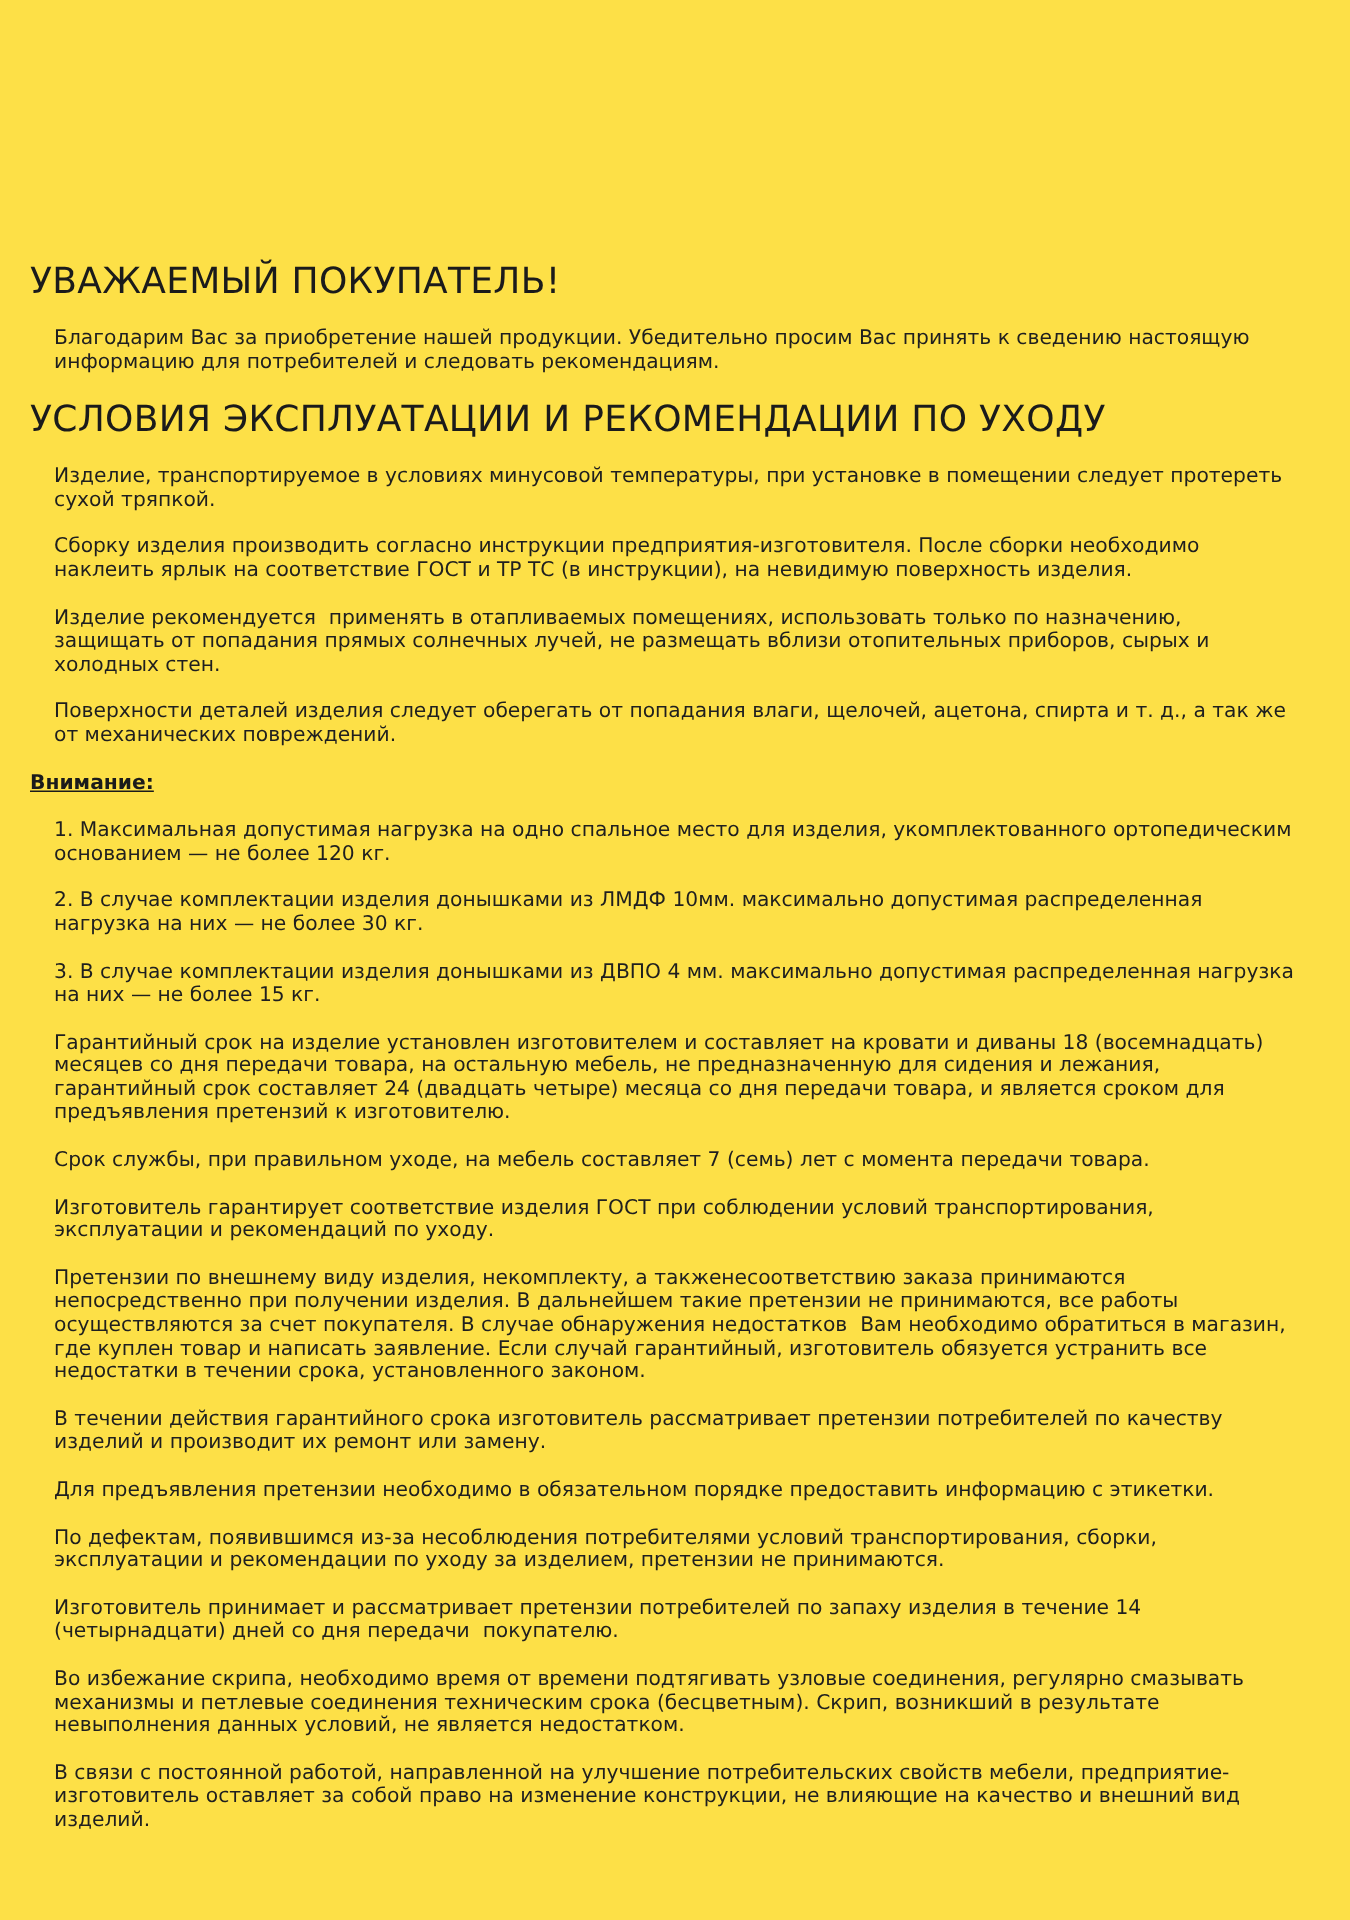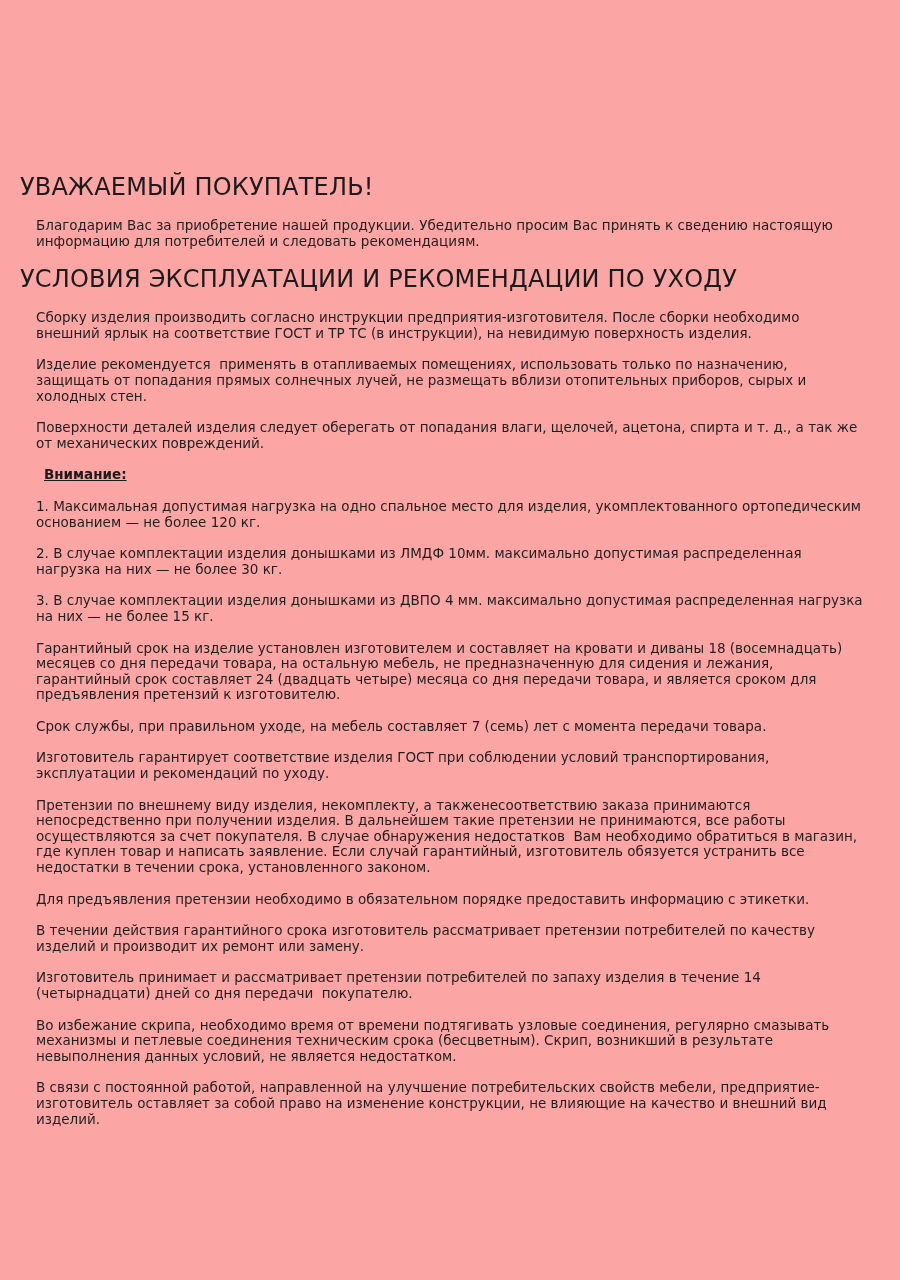--- a/index.html
+++ b/index.html
@@ -4,21 +4,21 @@
 <style>
   html, body {
     margin: 0;
     padding: 0;
     background: #ffffff;
   }
   .page {
     position: relative;
     width: 900px;
     height: 1280px;
-    background: #fca5a5;
+    background: #fde047;
     overflow: hidden;
     font-family: "DejaVu Sans", sans-serif;
     color: #1b1b1b;
     box-sizing: border-box;
     padding: 173px 10px 0 20px;
   }
   .content {
     width: 860px;
   }
   h1.doc-heading {
@@ -41,52 +41,53 @@
     color: #1f1f1f;
   }
   p.attention-line {
     font-size: 13.5px;
     line-height: 15.6px;
     margin: 0;
   }
   .attention-label {
     font-weight: 700;
     text-decoration: underline;
-    margin-left: 24px;
   }
 </style>
 </head>
 <body>
 
 <div class="page">
   <div class="content">
 
     <section>
       <h1 class="doc-heading">УВАЖАЕМЫЙ ПОКУПАТЕЛЬ!</h1>
       <p class="doc-paragraph">Благодарим Вас за приобретение нашей продукции. Убедительно просим Вас принять к сведению настоящую информацию для потребителей и следовать рекомендациям.</p>
     </section>
 
     <section>
       <h1 class="doc-heading">УСЛОВИЯ ЭКСПЛУАТАЦИИ И РЕКОМЕНДАЦИИ ПО УХОДУ</h1>
-      <p class="doc-paragraph">Сборку изделия производить согласно инструкции предприятия-изготовителя. После сборки необходимо внешний ярлык на соответствие ГОСТ и ТР ТС (в инструкции), на невидимую поверхность изделия.</p>
+      <p class="doc-paragraph">Изделие, транспортируемое в условиях минусовой температуры, при установке в помещении следует протереть сухой тряпкой.</p>
+      <p class="doc-paragraph">Сборку изделия производить согласно инструкции предприятия-изготовителя. После сборки необходимо наклеить ярлык на соответствие ГОСТ и ТР ТС (в инструкции), на невидимую поверхность изделия.</p>
       <p class="doc-paragraph">Изделие рекомендуется  применять в отапливаемых помещениях, использовать только по назначению, защищать от попадания прямых солнечных лучей, не размещать вблизи отопительных приборов, сырых и холодных стен.</p>
       <p class="doc-paragraph">Поверхности деталей изделия следует оберегать от попадания влаги, щелочей, ацетона, спирта и т. д., а так же от механических повреждений.</p>
       <p class="attention-line"><span class="attention-label">Внимание:</span></p>
       <p class="doc-paragraph">1. Максимальная допустимая нагрузка на одно спальное место для изделия, укомплектованного ортопедическим основанием — не более 120 кг.</p>
       <p class="doc-paragraph">2. В случае комплектации изделия донышками из ЛМДФ 10мм. максимально допустимая распределенная нагрузка на них — не более 30 кг.</p>
       <p class="doc-paragraph">3. В случае комплектации изделия донышками из ДВПО 4 мм. максимально допустимая распределенная нагрузка на них — не более 15 кг.</p>
     </section>
 
     <section>
       <p class="doc-paragraph">Гарантийный срок на изделие установлен изготовителем и составляет на кровати и диваны 18 (восемнадцать) месяцев со дня передачи товара, на остальную мебель, не предназначенную для сидения и лежания, гарантийный срок составляет 24 (двадцать четыре) месяца со дня передачи товара, и является сроком для предъявления претензий к изготовителю.</p>
       <p class="doc-paragraph">Срок службы, при правильном уходе, на мебель составляет 7 (семь) лет с момента передачи товара.</p>
       <p class="doc-paragraph">Изготовитель гарантирует соответствие изделия ГОСТ при соблюдении условий транспортирования, эксплуатации и рекомендаций по уходу.</p>
       <p class="doc-paragraph">Претензии по внешнему виду изделия, некомплекту, а такженесоответствию заказа принимаются непосредственно при получении изделия. В дальнейшем такие претензии не принимаются, все работы осуществляются за счет покупателя. В случае обнаружения недостатков  Вам необходимо обратиться в магазин, где куплен товар и написать заявление. Если случай гарантийный, изготовитель обязуется устранить все недостатки в течении срока, установленного законом.</p>
+      <p class="doc-paragraph">В течении действия гарантийного срока изготовитель рассматривает претензии потребителей по качеству изделий и производит их ремонт или замену.</p>
       <p class="doc-paragraph">Для предъявления претензии необходимо в обязательном порядке предоставить информацию с этикетки.</p>
-      <p class="doc-paragraph">В течении действия гарантийного срока изготовитель рассматривает претензии потребителей по качеству изделий и производит их ремонт или замену.</p>
+      <p class="doc-paragraph">По дефектам, появившимся из-за несоблюдения потребителями условий транспортирования, сборки, эксплуатации и рекомендации по уходу за изделием, претензии не принимаются.</p>
       <p class="doc-paragraph">Изготовитель принимает и рассматривает претензии потребителей по запаху изделия в течение 14 (четырнадцати) дней со дня передачи  покупателю.</p>
     </section>
 
     <section>
       <p class="doc-paragraph">Во избежание скрипа, необходимо время от времени подтягивать узловые соединения, регулярно смазывать механизмы и петлевые соединения техническим срока (бесцветным). Скрип, возникший в результате невыполнения данных условий, не является недостатком.</p>
       <p class="doc-paragraph">В связи с постоянной работой, направленной на улучшение потребительских свойств мебели, предприятие-изготовитель оставляет за собой право на изменение конструкции, не влияющие на качество и внешний вид изделий.</p>
     </section>
 
   </div>
 </div>

